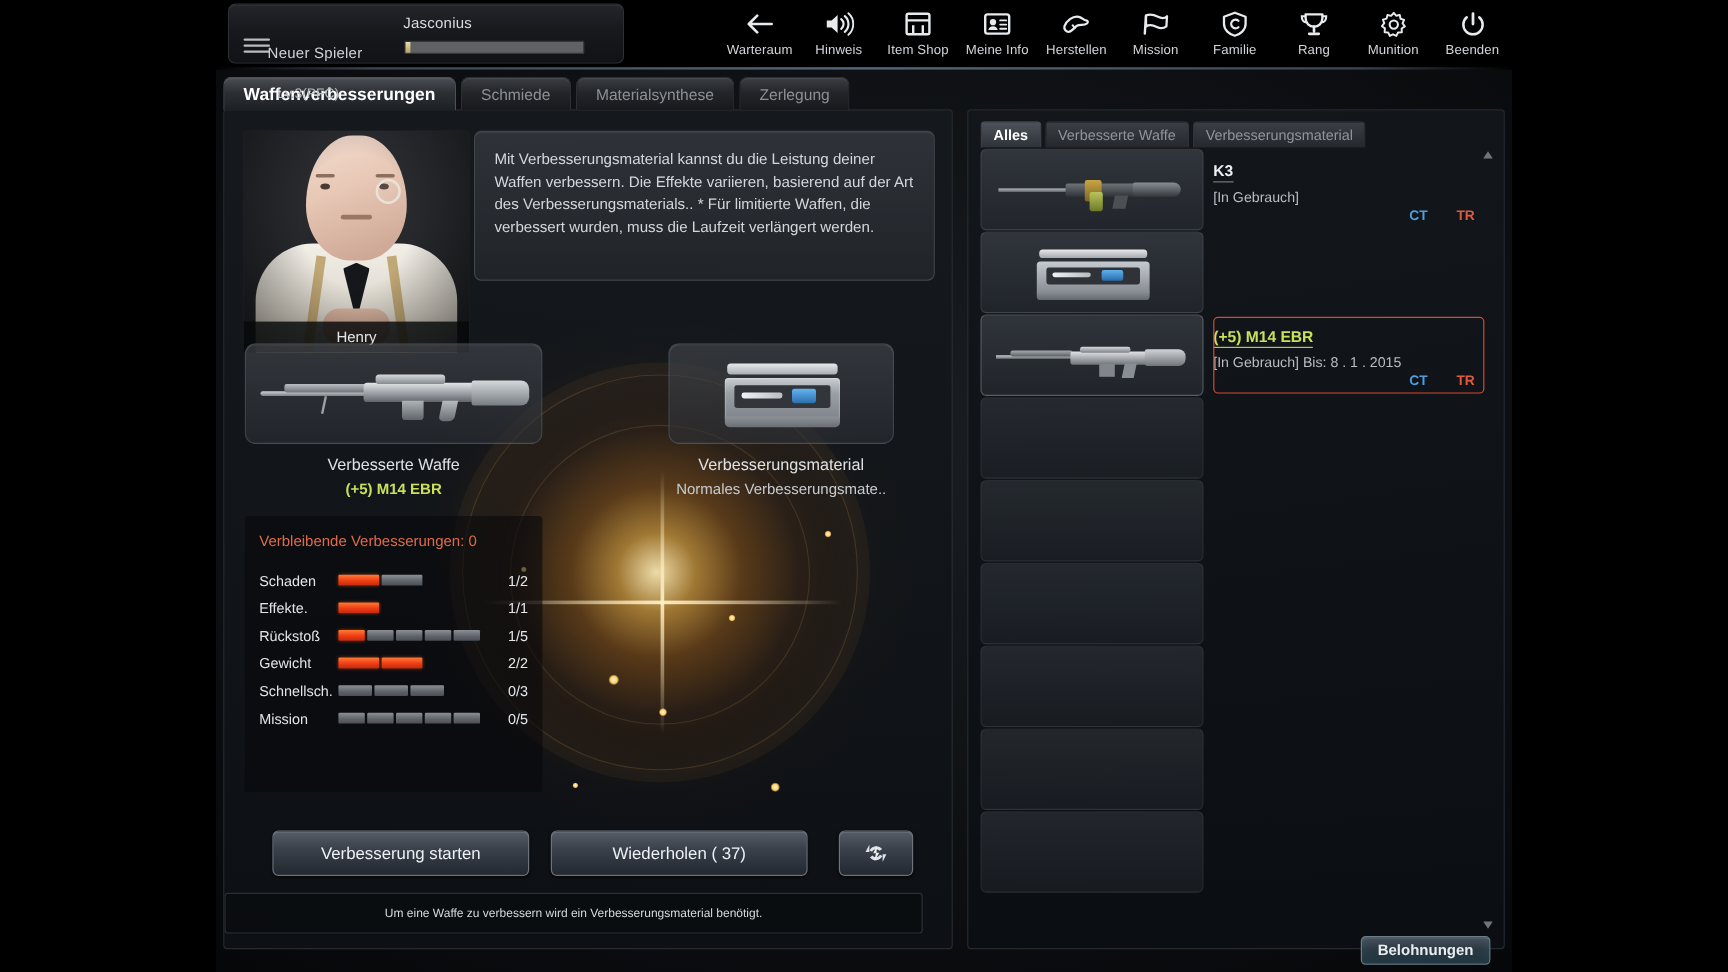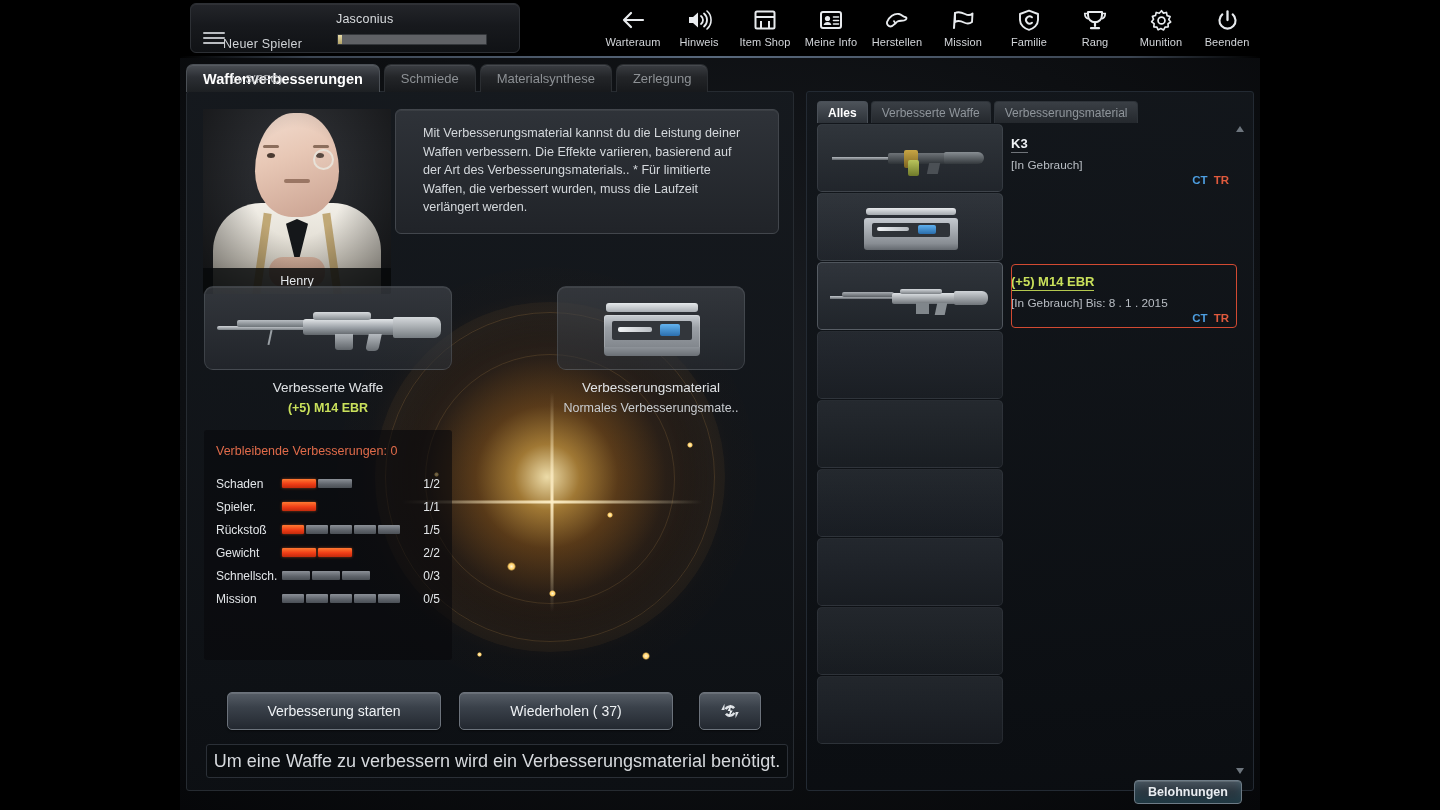--- a/index.html
+++ b/index.html
@@ -190,21 +190,21 @@
     position: absolute; left: 0; right: 0; bottom: 0; height: 26px;
     background: rgba(6,8,10,.82);
     color: #e4e7ea; font-size: 12.5px; display: flex; align-items: center; justify-content: center;
   }
 
   
   .dialog {
     position: absolute; left: 208px; top: 17px; width: 384px; height: 125px;
     background: linear-gradient(180deg, rgba(48,52,58,.95) 0%, rgba(33,36,41,.95) 100%);
     border: 1px solid #42464c; border-radius: 6px;
-    padding: 14px 27px; z-index: 6;
+    padding: 14px 16px; z-index: 6;
     box-shadow: inset 0 1px 0 rgba(255,255,255,.06);
   }
   .dialog p { color: #d4d8dc; font-size: 12.6px; line-height: 18.5px; }
 
   
   .slot-weapon, .slot-material {
     position: absolute; top: 194px; height: 84px;
     background: linear-gradient(180deg, rgba(70,74,80,.62) 0%, rgba(44,48,54,.6) 100%);
     border: 1px solid rgba(120,126,134,.30); border-radius: 9px;
     z-index: 6; cursor: pointer;
@@ -262,24 +262,24 @@
     border-radius: 5px; color: #eef1f4; font-size: 14px;
     background: linear-gradient(180deg,#565d66 0%,#3a414a 40%,#232830 100%);
     border: 1px solid #6c737c;
     box-shadow: inset 0 1px 0 rgba(255,255,255,.12), 0 1px 2px rgba(0,0,0,.5);
   }
   .btn-start { position: absolute; left: 40px; top: 600px; width: 214px; height: 38px; z-index: 6; }
   .btn-repeat { position: absolute; left: 272px; top: 600px; width: 214px; height: 38px; z-index: 6; }
   .btn-refresh { position: absolute; left: 512px; top: 600px; width: 62px; height: 38px; z-index: 6; }
 
   .hintbar {
-    position: absolute; left: 19px; top: 652px; width: 582px; height: 34px;
+    position: absolute; left: 0; top: 652px; width: 582px; height: 34px;
     background: rgba(10,12,15,.75); border: 1px solid #2b3037; border-radius: 3px;
     display: flex; align-items: center; justify-content: center; z-index: 6;
-    color: #d6d9dd; font-size: 18px;
+    color: #d6d9dd; font-size: 10px;
   }
 
   
   .right-panel {
     position: absolute; left: 620px; top: 0; width: 448px; height: 700px;
     background: linear-gradient(180deg, rgba(19,23,28,.92), rgba(11,14,18,.94));
     border: 1px solid #232a33; border-radius: 3px; overflow: hidden;
   }
   .inv-tabs { position: absolute; left: 10px; top: 9px; display: flex; }
   .inv-tab {
@@ -298,21 +298,21 @@
     border: 1px solid rgba(120,128,138,.22);
     position: relative; overflow: hidden; flex: none;
   }
   .inv-info { position: relative; flex: 1; margin-left: 8px; padding-top: 10px; }
   .inv-name { font-size: 13px; font-weight: bold; display: inline-block; border-bottom: 1px solid rgba(190,195,200,.55); padding-bottom: 1px; }
   .inv-name.white { color: #eef1f4; }
   .inv-name.green { color: #c9e05b; border-bottom-color: #b4c84f; }
   .inv-sub { font-size: 11.8px; color: #b9bec4; margin-top: 5px; }
   .inv-team { position: absolute; right: 8px; bottom: 6px; font-size: 11.5px; font-weight: bold; }
   .inv-team .ct { color: #4d9ee0; }
-  .inv-team .tr { color: #e05a3d; margin-left: 6px; }
+  .inv-team .tr { color: #e05a3d; margin-left: 24px; }
   .inv-row.selected .inv-thumb { border-color: rgba(150,158,168,.4); }
   .inv-row.selected::after {
     content: ""; position: absolute; left: 194px; right: 0; top: 2px; bottom: 2px;
     border: 1px solid #d24a32; border-radius: 4px; pointer-events: none;
   }
 
   .inv-slot-empty {
     width: 186px; height: 68px; margin-bottom: 1px; border-radius: 5px;
     background: linear-gradient(180deg, rgba(74,80,88,.36), rgba(45,50,57,.36));
     border: 1px solid rgba(110,118,128,.16);
@@ -541,21 +541,21 @@
         <div id="statrows">
             <div class="stat-row">
               <div class="stat-label">Schaden</div>
               <div class="segbar">
                 <div class="seg on" style="width:34px"></div>
                 <div class="seg off" style="width:34px"></div>
               </div>
               <div class="stat-val">1/2</div>
             </div>
             <div class="stat-row">
-              <div class="stat-label">Spieler.</div>
+              <div class="stat-label">Effekte.</div>
               <div class="segbar">
                 <div class="seg on" style="width:34px"></div>
               </div>
               <div class="stat-val">1/1</div>
             </div>
             <div class="stat-row">
               <div class="stat-label">Rückstoß</div>
               <div class="segbar">
                 <div class="seg on" style="width:22px"></div>
                 <div class="seg off" style="width:22px"></div>

